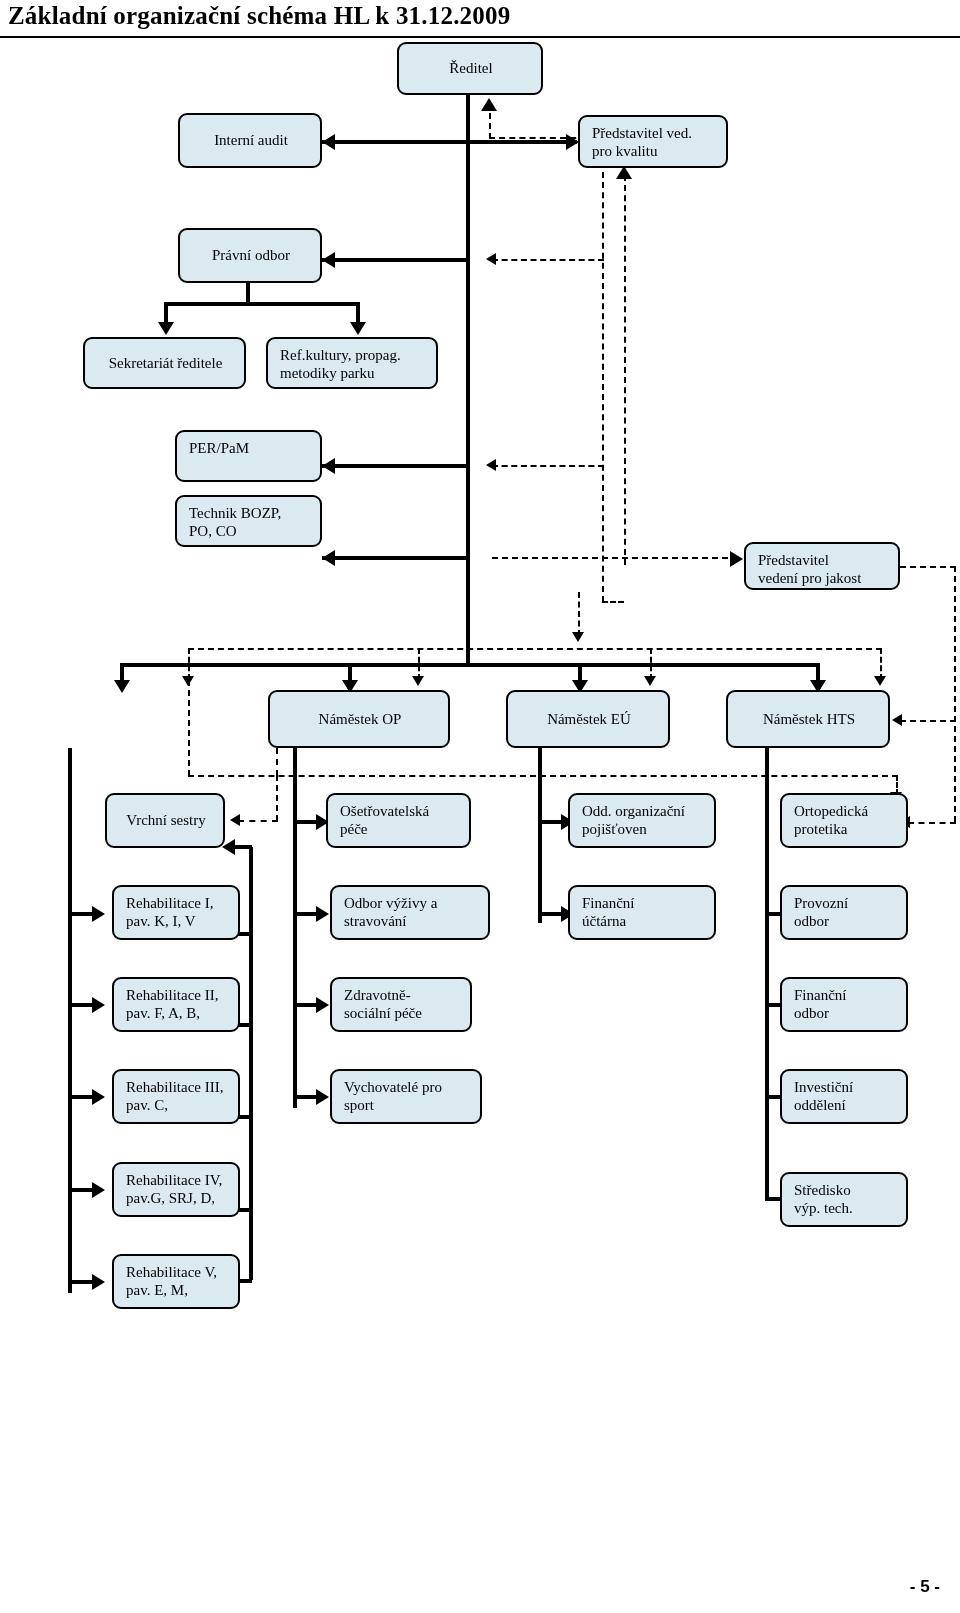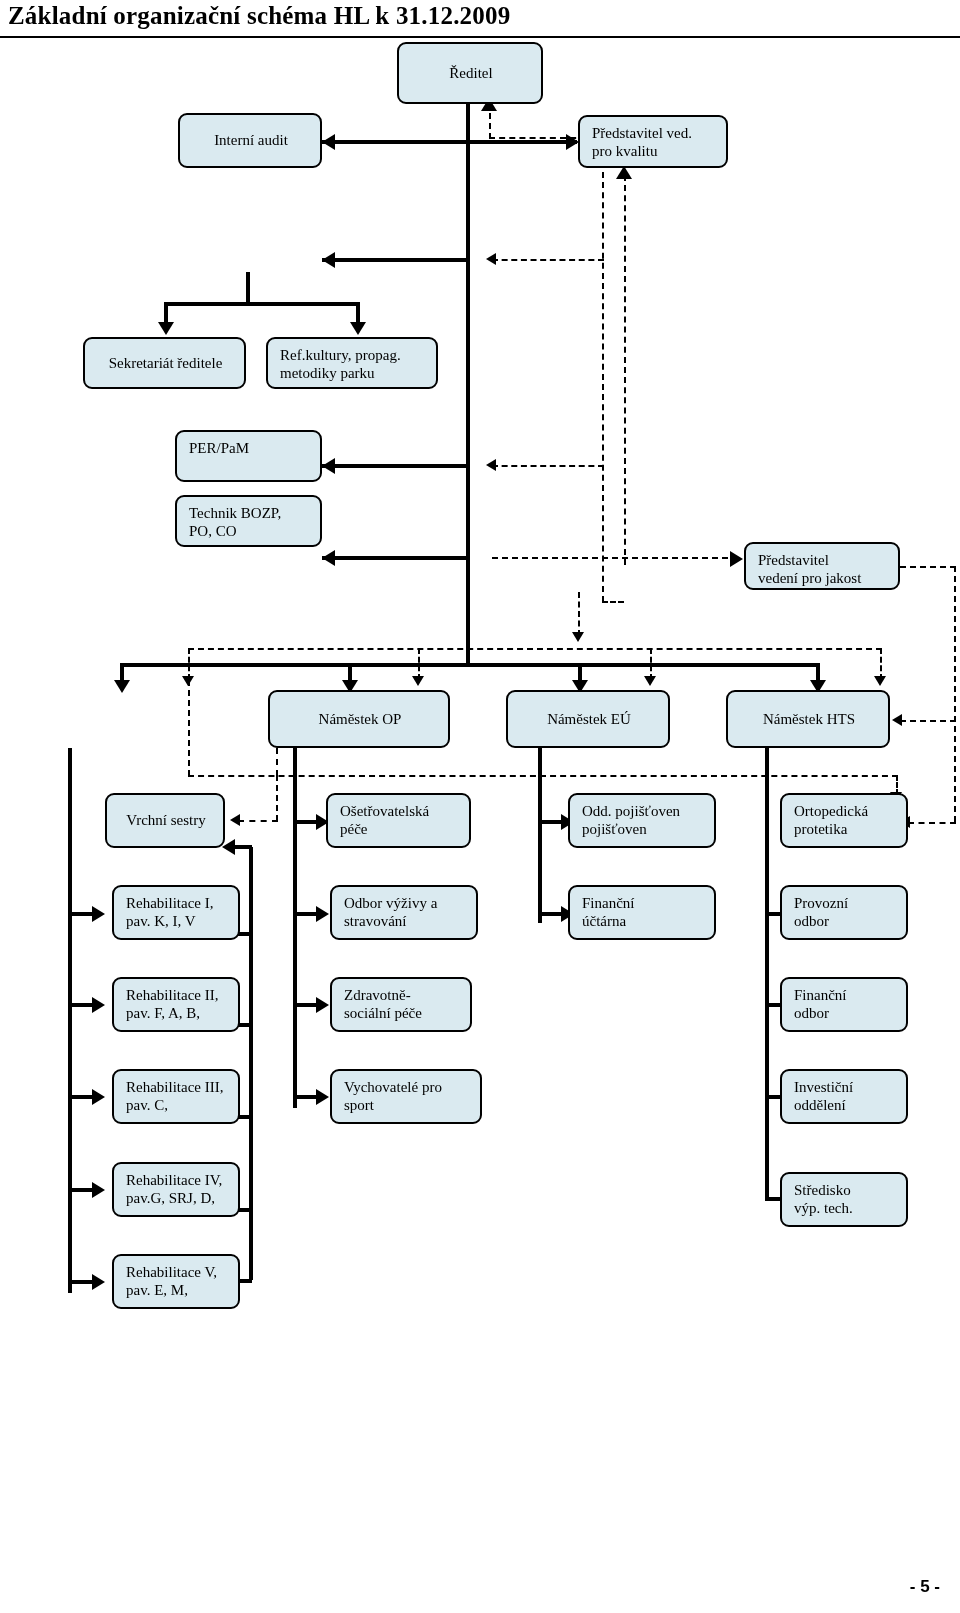--- a/index.html
+++ b/index.html
@@ -167,33 +167,36 @@
   <div class="ln v" style="left:765px;top:748px;height:452px;"></div>
   <div class="ln h" style="left:765px;top:912px;width:26px;"></div>
   <div class="ar r" style="left:788px;top:906px;"></div>
   <div class="ln h" style="left:765px;top:1003px;width:26px;"></div>
   <div class="ar r" style="left:788px;top:997px;"></div>
   <div class="ln h" style="left:765px;top:1095px;width:26px;"></div>
   <div class="ar r" style="left:788px;top:1089px;"></div>
   <div class="ln h" style="left:765px;top:1197px;width:26px;"></div>
   <div class="ar r" style="left:788px;top:1191px;"></div>
 
-  <div class="box c" style="left:397px;top:42px;width:146px;height:62px;">
+  <div class="box c" style="left:397px;top:42px;width:146px;height:53px;">
     <span>Ředitel</span>
   </div>
 
   <div class="box c" style="left:178px;top:113px;width:144px;height:55px;">
     <span>Interní audit</span>
   </div>
 
   <div class="box l" style="left:578px;top:115px;width:150px;height:53px;">
     <div>Představitel ved.</div>
     <div>pro kvalitu</div>
   </div>
 
+  <div class="box c" style="left:178px;top:228px;width:144px;height:55px;">
+    <span>Právní odbor</span>
+  </div>
 
   <div class="box c" style="left:83px;top:337px;width:163px;height:52px;">
     <span>Sekretariát ředitele</span>
   </div>
 
   <div class="box l" style="left:266px;top:337px;width:172px;height:52px;">
     <div>Ref.kultury, propag.</div>
     <div>metodiky parku</div>
   </div>
 
@@ -222,33 +225,33 @@
   </div>
 
   <div class="box c" style="left:105px;top:793px;width:120px;height:55px;">
     <span>Vrchní sestry</span>
   </div>
   <div class="box l" style="left:326px;top:793px;width:145px;height:55px;">
     <div>Ošetřovatelská</div>
     <div>péče</div>
   </div>
   <div class="box l" style="left:568px;top:793px;width:148px;height:55px;">
-    <div>Odd. pojišťoven</div>
+    <div>Odd. organizační</div>
     <div>pojišťoven</div>
   </div>
   <div class="box l" style="left:780px;top:793px;width:128px;height:55px;">
     <div>Ortopedická</div>
     <div>protetika</div>
   </div>
 
   <div class="box l" style="left:112px;top:885px;width:128px;height:55px;">
     <div>Rehabilitace I,</div>
     <div>pav. K, I, V</div>
   </div>
-  <div class="box l" style="left:330px;top:885px;width:148px;height:55px;">
+  <div class="box l" style="left:330px;top:885px;width:160px;height:55px;">
     <div>Odbor výživy a</div>
     <div>stravování</div>
   </div>
   <div class="box l" style="left:568px;top:885px;width:148px;height:55px;">
     <div>Finanční</div>
     <div>účtárna</div>
   </div>
   <div class="box l" style="left:780px;top:885px;width:128px;height:55px;">
     <div>Provozní</div>
     <div>odbor</div>

